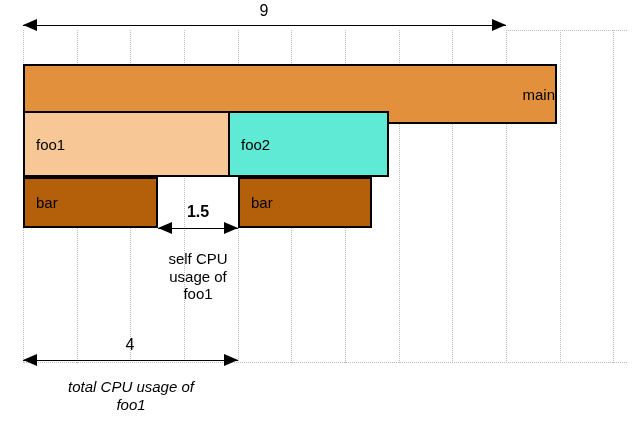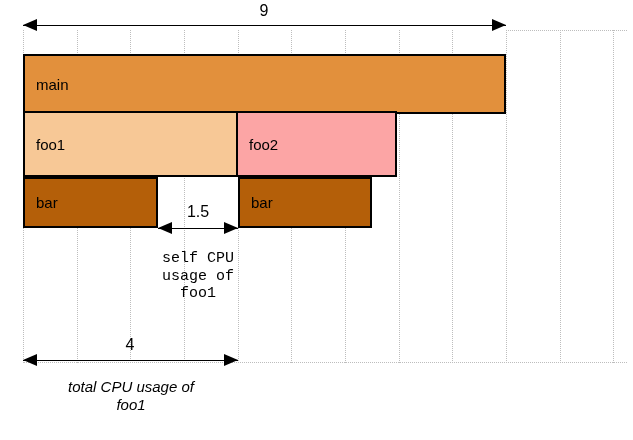--- a/index.html
+++ b/index.html
@@ -107,28 +107,28 @@
   <div class="gridline" style="left:345px; top:30px; height:333px;"></div>
   <div class="gridline" style="left:399px; top:30px; height:333px;"></div>
   <div class="gridline" style="left:452px; top:30px; height:333px;"></div>
   <div class="gridline" style="left:506px; top:30px; height:333px;"></div>
   <div class="gridline" style="left:560px; top:30px; height:333px;"></div>
   <div class="gridline" style="left:613px; top:30px; height:333px;"></div>
 
   <div class="gridline-h" style="left:23px; top:362px; width:604px;"></div>
   <div class="gridline-h" style="left:506px; top:30px; width:121px;"></div>
 
-  <div class="box" style="left:23px; top:54px; width:483px; height:60px; background:#E2903C;">
+  <div class="box" style="left:23px; top:64px; width:534px; height:60px; background:#E2903C;justify-content:flex-end;">
     <span class="box-label">main</span>
   </div>
 
   <div class="box" style="left:23px; top:111px; width:215px; height:66px; background:#F7C896;">
     <span class="box-label">foo1</span>
   </div>
-  <div class="box" style="left:236px; top:111px; width:161px; height:66px; background:#fca5a5;">
+  <div class="box" style="left:228px; top:111px; width:161px; height:66px; background:#5eead4;">
     <span class="box-label">foo2</span>
   </div>
 
   <div class="box" style="left:23px; top:177px; width:135px; height:51px; background:#B45F09;">
     <span class="box-label">bar</span>
   </div>
   <div class="box" style="left:238px; top:177px; width:134px; height:51px; background:#B45F09;">
     <span class="box-label">bar</span>
   </div>
 
@@ -137,22 +137,22 @@
     <div class="head left"></div>
     <div class="head right"></div>
   </div>
   <div class="anno value" style="left:234px; top:2px; width:60px;">9</div>
 
   <div class="measure" style="left:158px; top:228px; width:80px;">
     <div class="shaft"></div>
     <div class="head left"></div>
     <div class="head right"></div>
   </div>
-  <div class="anno value" style="left:168px; top:203px; width:60px;">1.5</div>
-  <div class="anno" style="left:143px; top:250px; width:110px;font-family:Liberation Mono, monospace;">self CPU
+  <div class="anno value" style="left:168px; top:203px; width:60px;font-weight:bold;">1.5</div>
+  <div class="anno" style="left:143px; top:250px; width:110px;">self CPU
 usage of
 foo1</div>
 
   <div class="measure" style="left:23px; top:360px; width:215px;">
     <div class="shaft"></div>
     <div class="head left"></div>
     <div class="head right"></div>
   </div>
   <div class="anno value" style="left:100px; top:336px; width:60px;">4</div>
   <div class="anno" style="left:35px; top:378px; width:192px;font-style:italic;">total CPU usage of

